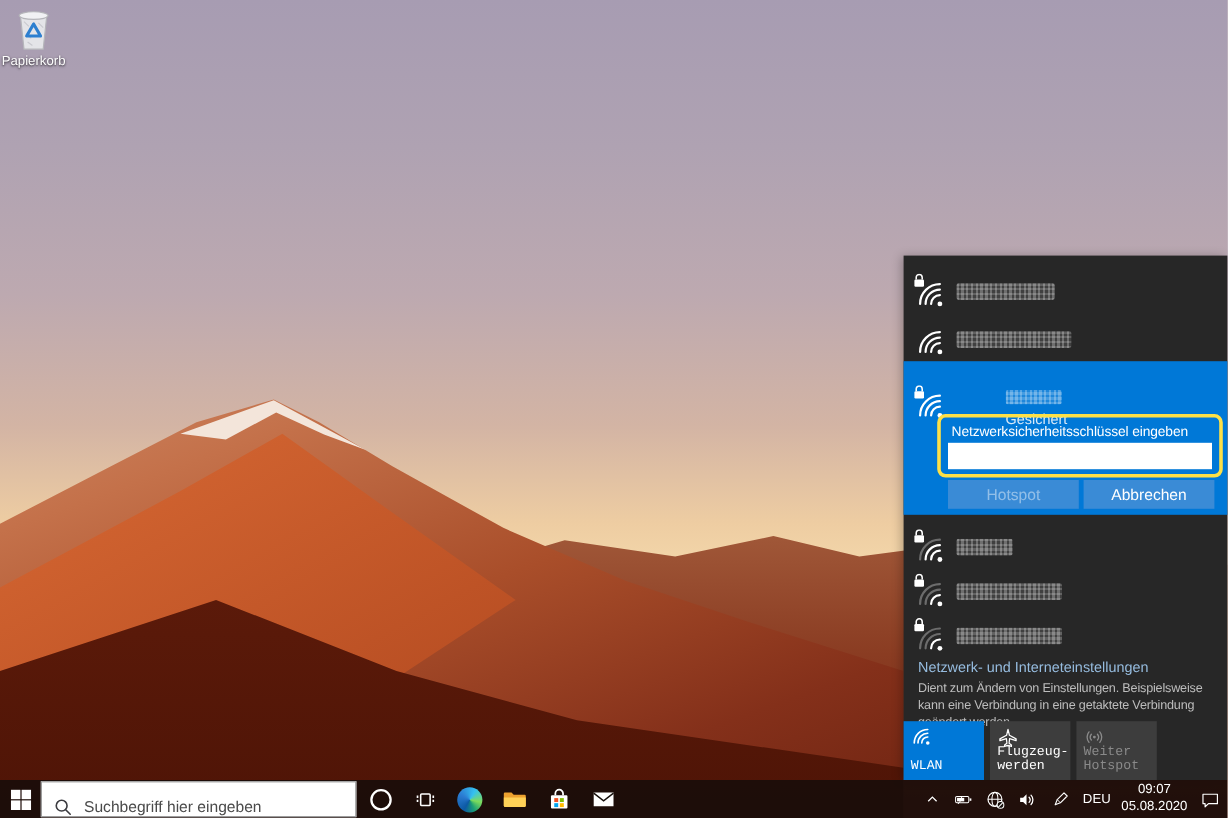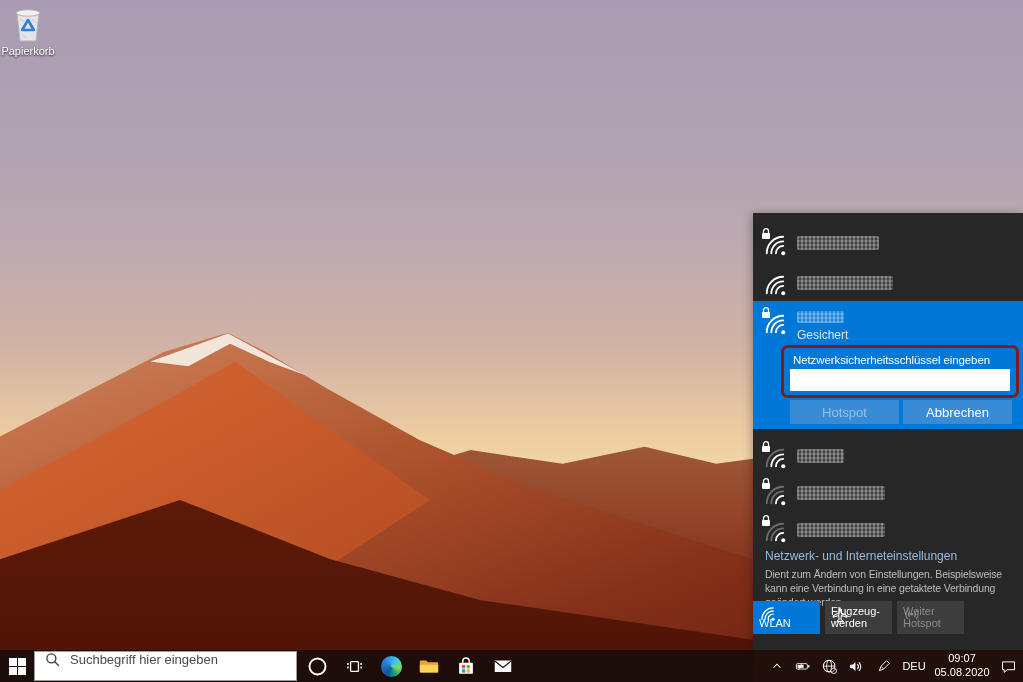--- a/index.html
+++ b/index.html
@@ -39,49 +39,49 @@
   .sig2 .a3 { opacity:.32; }
   .sig1 .a3, .sig1 .a2 { opacity:.32; }
   .lock-svg { position:absolute; left:0; top:0; }
   .redacted { height:14px; border-radius:2px; margin-left:8px;
     background:
       repeating-linear-gradient(90deg, rgba(255,255,255,.30) 0 2px, rgba(255,255,255,.07) 2px 4px),
       repeating-linear-gradient(0deg, rgba(255,255,255,.22) 0 2px, rgba(255,255,255,.05) 2px 4px);
     filter:blur(.6px); }
 
   .net-selected { position:absolute; left:0; top:88px; width:100%; height:128px; background:#0078d7; }
-  .sel-head { position:absolute; left:8px; top:6px; display:flex; }
+  .sel-head { position:absolute; left:8px; top:20px; display:flex;gap:41px; }
   .sel-texts { margin-left:8px; padding-top:4px; }
   .sel-status { font-size:12px; color:#d8e9f8; margin-top:5px; }
   .annotation-box { position:absolute; left:28px; top:44px; width:238px; height:53px;
-    border:3px solid #7f1d1d; border-radius:7px; padding:4px 6px 0 6px; }
+    border:3px solid #fde047; border-radius:7px; padding:4px 6px 0 6px; }
   .key-label { font-size:11.5px; color:#fff; white-space:nowrap; padding:2px 0 3px 3px; letter-spacing:-.1px; }
   .key-input { display:block; width:100%; height:22px; border:none; background:#fff; outline:none;
     font-size:13px; padding:0 6px; border-radius:0; }
   .btn-row { position:absolute; left:37px; top:99px; display:flex; gap:4px; }
   .fly-btn { width:109px; height:24px; border:none; background:#3a8bd6; color:#fff; font-size:13px;
     font-family:"Liberation Sans",sans-serif; cursor:pointer; }
   .fly-btn.disabled { color:rgba(255,255,255,.45); }
 
   .settings-link { position:absolute; left:12px; top:336px; font-size:12px; color:#96bcdf; cursor:pointer; text-decoration:none; }
   .settings-desc { position:absolute; left:12px; top:355px; width:248px; font-size:10.5px; line-height:1.32;
     color:#bdbdbd; letter-spacing:-.15px; }
 
   .tiles { position:absolute; left:0; top:388px; display:flex; gap:5px; }
-  .tile { position:relative; width:67px; height:33px; background:#3d3d3d; cursor:pointer; }
+  .tile { position:relative; width:67px; height:49px; background:#3d3d3d; cursor:pointer;font-family:Liberation Mono, monospace; }
   .tile.active { background:#0078d7; }
   .tile .t-icon { position:absolute; left:6px; top:5px; }
   .tile .t-label { position:absolute; left:6px; bottom:4px; font-size:11px; line-height:1.15; color:#fff; }
   .tile.disabled .t-label { color:#8a8a8a; }
 
   
   .taskbar { position:absolute; left:0; bottom:0; width:100%; height:32px; background:rgba(23,13,10,.88);
     display:flex; align-items:center; z-index:10; }
   .tb-start { width:34px; height:32px; display:flex; align-items:center; justify-content:center; cursor:pointer; }
-  .tb-search { width:263px; height:30px; background:#fff; border:1px solid #9c9c9c; display:flex; align-items:flex-start;
+  .tb-search { width:263px; height:30px; background:#fff; border:1px solid #9c9c9c; display:flex; align-items:flex-end;
     padding-left:10px; gap:10px; }
   .tb-search input { border:none; outline:none; flex:1; font-size:13px; color:#333; font-family:"Liberation Sans",sans-serif; background:transparent; }
   .tb-search input::placeholder { color:#4a4a4a; opacity:1; }
   .tb-apps { display:flex; margin-left:2px; }
   .tb-slot { width:37px; height:32px; display:flex; align-items:center; justify-content:center; cursor:pointer; }
   .edge-circle { width:21px; height:21px; border-radius:50%;
     background:conic-gradient(from 210deg,#0c59a4,#2b7cd3 25%,#35c1f1 50%,#7ddc5b 70%,#1a9e75 85%,#0c59a4); }
   .tb-tray { margin-left:auto; display:flex; align-items:center; padding-right:0; }
   .tray-item { height:32px; display:flex; align-items:center; justify-content:center; cursor:pointer; }
   .tray-lang { font-size:11px; color:#fff; width:34px; }

